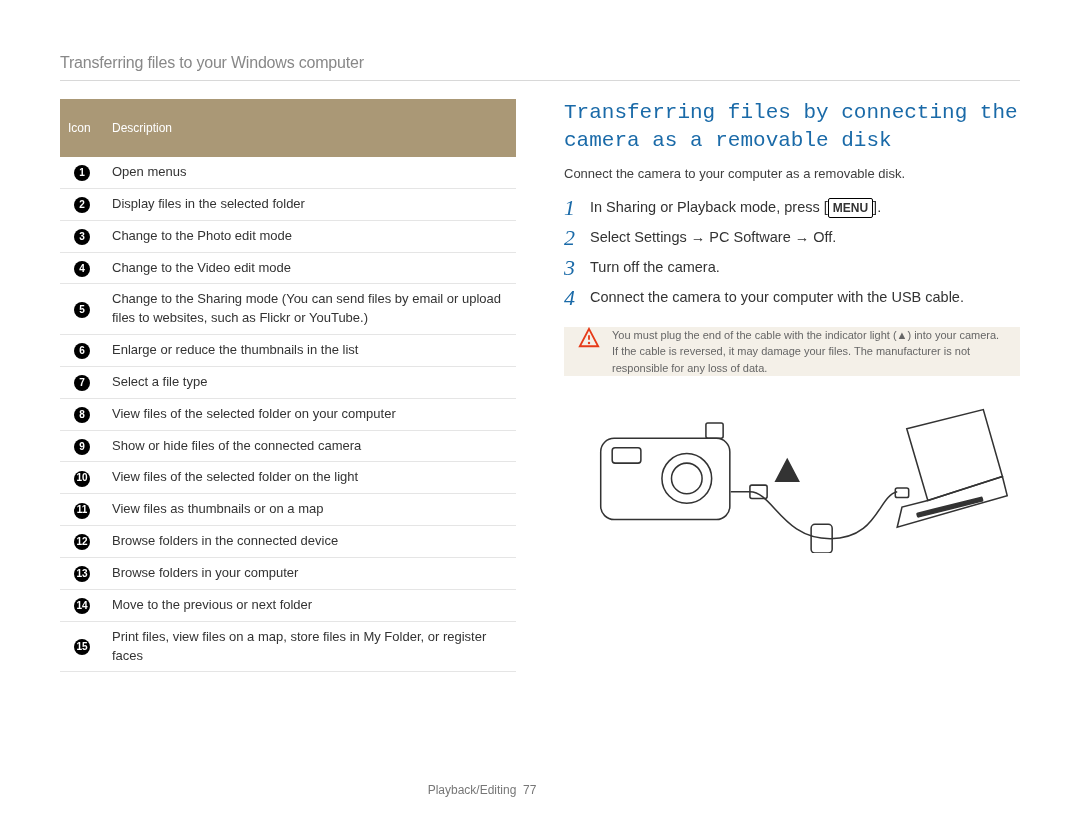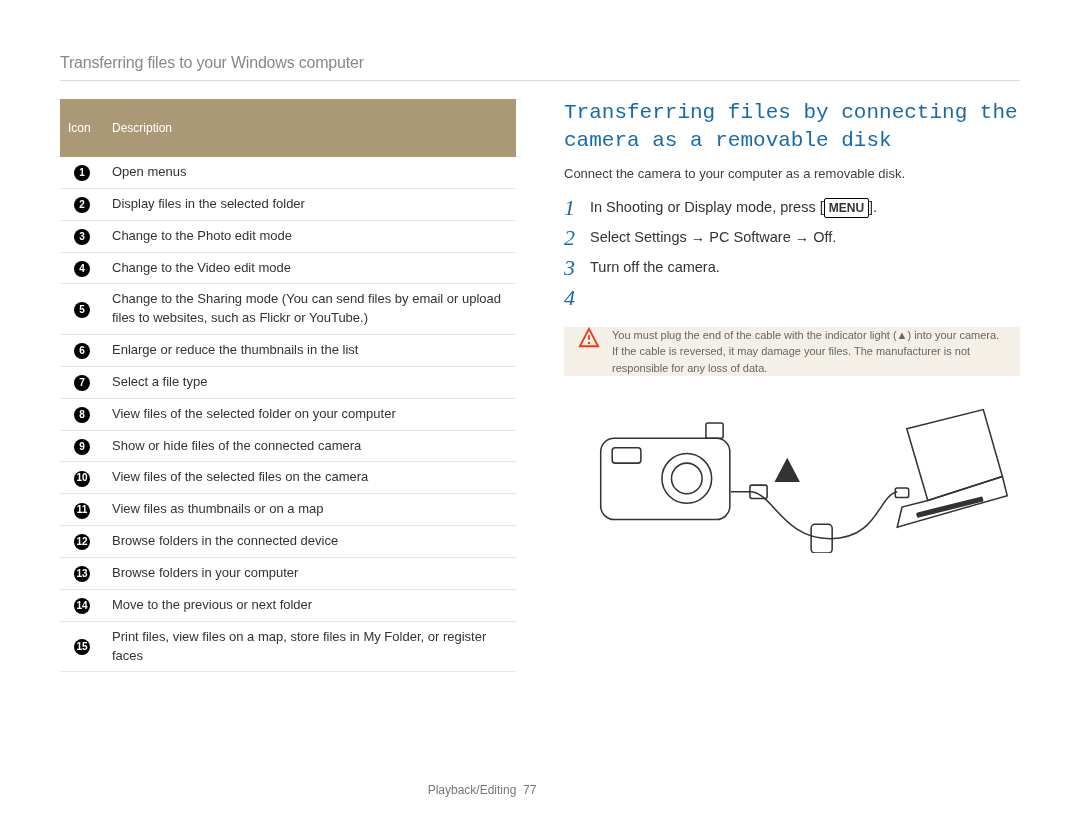--- a/index.html
+++ b/index.html
@@ -211,21 +211,21 @@
             <tr>
               <td class="icon-cell"><span class="bullet">8</span></td>
               <td>View files of the selected folder on your computer</td>
             </tr>
             <tr>
               <td class="icon-cell"><span class="bullet">9</span></td>
               <td>Show or hide files of the connected camera</td>
             </tr>
             <tr>
               <td class="icon-cell"><span class="bullet">10</span></td>
-              <td>View files of the selected files on the camera</td>
+              <td>View files of the selected folder on the light</td>
             </tr>
             <tr>
               <td class="icon-cell"><span class="bullet">11</span></td>
               <td>View files as thumbnails or on a map</td>
             </tr>
             <tr>
               <td class="icon-cell"><span class="bullet">12</span></td>
               <td>Browse folders in the connected device</td>
             </tr>
             <tr>
@@ -245,35 +245,36 @@
     </div>
 
     <div class="col">
       <h2 class="right-heading">Transferring files by connecting the camera as a removable disk</h2>
       <div class="right-intro">Connect the camera to your computer as a removable disk.</div>
 
       <ul class="steps">
         <li>
           <span class="step-num">1</span>
           <span class="step-text">
-            <span>In Shooting or Display mode, press [</span><span class="kbd">MENU</span><span>].</span>
+            <span>In Sharing or Playback mode, press [</span><span class="kbd">MENU</span><span>].</span>
           </span>
         </li>
         <li>
           <span class="step-num">2</span>
           <span class="step-text">
             <span>Select </span><b>Settings</b><span> → </span><b>PC Software</b><span> → </span><b>Off</b><span>.</span>
           </span>
         </li>
         <li>
           <span class="step-num">3</span>
           <span class="step-text">Turn off the camera.</span>
         </li>
         <li>
           <span class="step-num">4</span>
+          <span class="step-text">Connect the camera to your computer with the USB cable.</span>
         </li>
       </ul>
 
       <div class="note-box">
         <svg class="warning-icon" viewBox="0 0 24 24">
           <polygon points="12,2 22,21 2,21" fill="none" stroke="#e63a18" stroke-width="2"></polygon>
           <line x1="12" y1="9" x2="12" y2="14" stroke="#e63a18" stroke-width="2"></line>
           <circle cx="12" cy="17.5" r="1.3" fill="#e63a18"></circle>
         </svg>
         <div>You must plug the end of the cable with the indicator light (▲) into your camera. If the cable is reversed, it may damage your files. The manufacturer is not responsible for any loss of data.</div>

